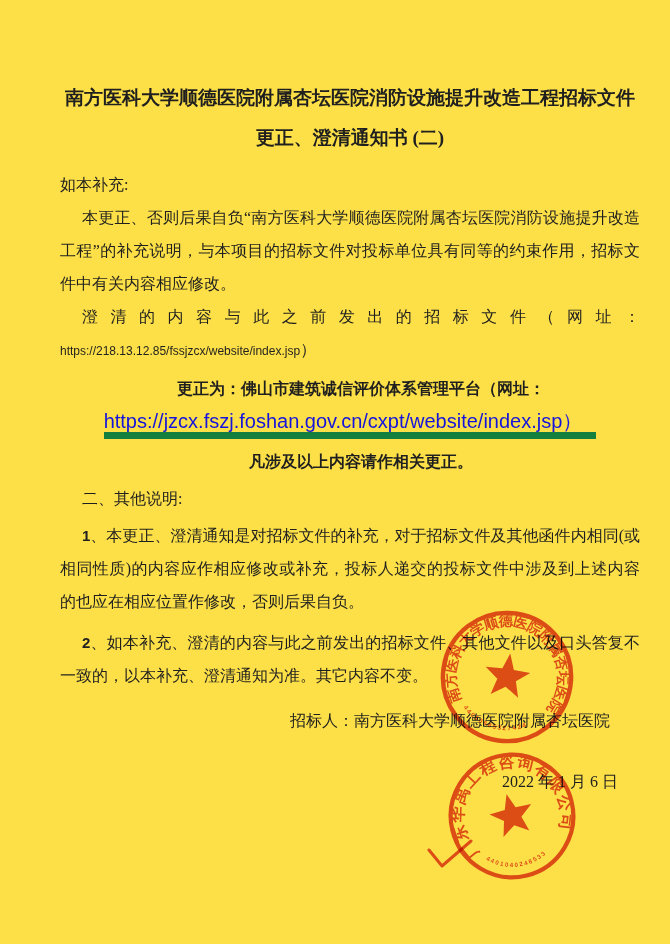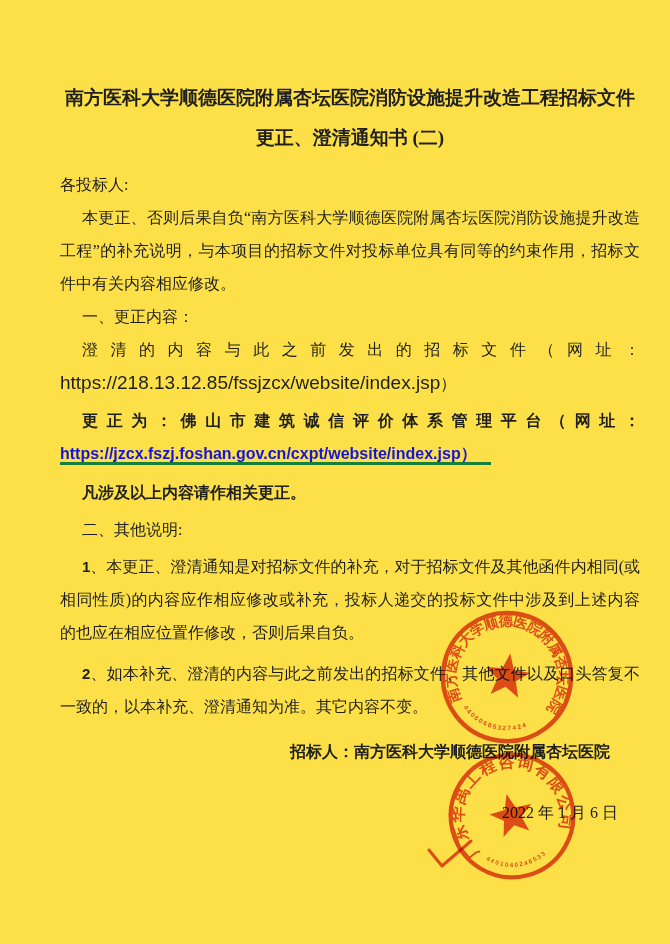--- a/index.html
+++ b/index.html
@@ -11,58 +11,57 @@
     padding:78px 30px 0 60px;
     font-family:"Liberation Serif","DejaVu Serif",serif;
     color:#1f1f1f;
     overflow:hidden;
   }
   .title{ text-align:center; font-weight:bold; font-size:19px; line-height:40px; }
   p{ margin:0; font-size:16px; line-height:33px; }
   .salutation{ margin-top:10px; }
   .justify{ text-align:justify; }
   .indent{ text-indent:22px; }
-  .bold{ font-weight:bold; }
+  .bold{ font-weight:bold;text-align:center; }
   .url-plain{
     font-family:"Liberation Sans","DejaVu Sans",sans-serif;
-    font-size:19px; white-space:nowrap; letter-spacing:0;
+    font-size:12px; white-space:nowrap; letter-spacing:0;
   }
   .url-link{
     font-family:"Liberation Sans","DejaVu Sans",sans-serif;
-    font-size:16px; font-weight:bold; color:#1414dd;
-    text-decoration:none; border-bottom:3px solid #15803d;
+    font-size:20px; font-weight:normal; color:#1414dd;
+    text-decoration:none; border-bottom:7px solid #15803d;
     padding-right:14px; white-space:nowrap;
   }
   .mt4{ margin-top:4px; } .mt6{ margin-top:6px; } .mt8{ margin-top:8px; }
   .item .num{ font-family:"Liberation Sans","DejaVu Sans",sans-serif; font-weight:bold; font-size:15px; }
   .sig{ text-align:right; }
-  .sig1{ margin-top:12px; margin-right:30px;font-weight:bold; }
+  .sig1{ margin-top:12px; margin-right:30px; }
   .sig2{ margin-top:38px; margin-right:0px; }
   .dateline{ margin-top:28px; margin-right:22px; }
   .stamp{
     position:absolute; pointer-events:none;
     opacity:0.85; mix-blend-mode:multiply;
   }
   .stamp svg{ display:block; }
 </style>
 </head>
 <body>
 
 <div class="page">
 
   <div class="title">
     <div>南方医科大学顺德医院附属杏坛医院消防设施提升改造工程招标文件</div>
     <div>更正、澄清通知书 (二)</div>
   </div>
 
-  <p class="salutation">各投标人:</p>
+  <p class="salutation">如本补充:</p>
 
   <p class="justify indent">本更正、否则后果自负“南方医科大学顺德医院附属杏坛医院消防设施提升改造工程”的补充说明，与本项目的招标文件对投标单位具有同等的约束作用，招标文件中有关内容相应修改。</p>
 
-  <p class="indent">一、更正内容：</p>
 
   <p class="justify indent"><span>澄清的内容与此之前发出的招标文件（网址：</span><span class="url-plain">https://218.13.12.85/fssjzcx/website/index.jsp</span><span>）</span></p>
 
   <p class="justify indent bold mt4"><span>更正为：佛山市建筑诚信评价体系管理平台（网址：</span><a href="#" class="url-link">https://jzcx.fszj.foshan.gov.cn/cxpt/website/index.jsp）</a></p>
 
   <p class="indent bold mt6">凡涉及以上内容请作相关更正。</p>
 
   <p class="indent mt4">二、其他说明:</p>
 
   <p class="justify indent item mt4"><span class="num">1</span><span>、本更正、澄清通知是对招标文件的补充，对于招标文件及其他函件内相同(或相同性质)的内容应作相应修改或补充，投标人递交的投标文件中涉及到上述内容的也应在相应位置作修改，否则后果自负。</span></p>

